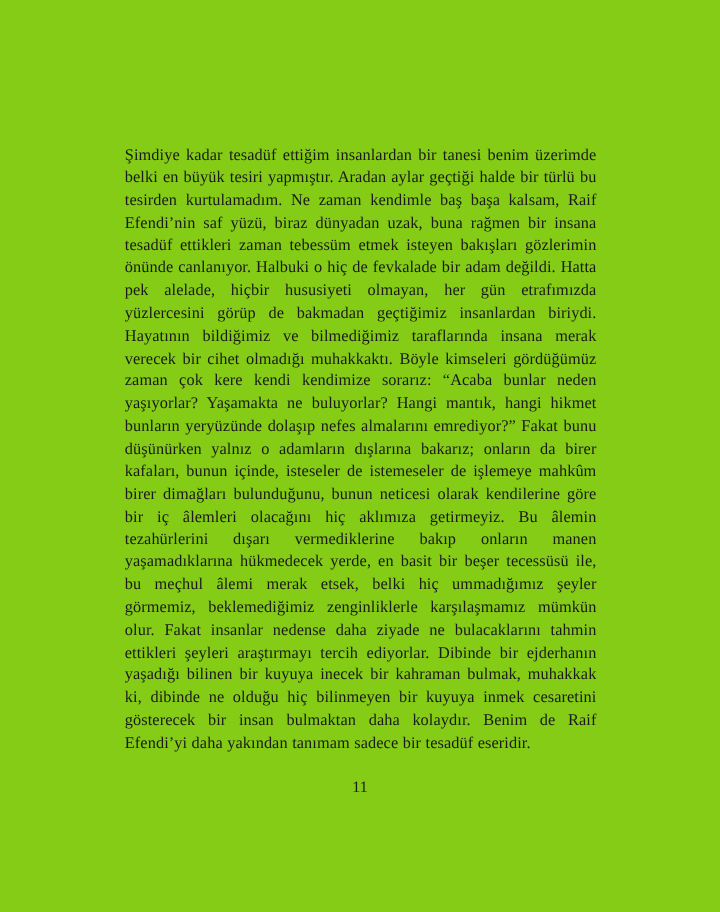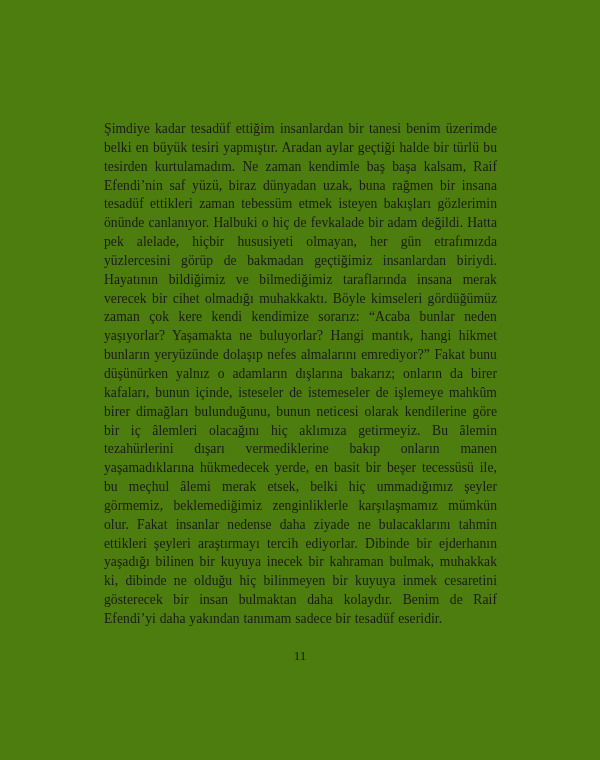--- a/index.html
+++ b/index.html
@@ -10,21 +10,21 @@
     width: 600px;
     height: 760px;
     background: #ffffff;
     font-family: "Liberation Serif", "DejaVu Serif", serif;
     overflow: hidden;
   }
   .page {
     position: relative;
     width: 600px;
     height: 760px;
-    background: #4d7c0f;
+    background: #84cc16;
     box-sizing: border-box;
   }
   .text-block {
     position: absolute;
     left: 104px;
     top: 120px;
     width: 393px;
   }
   .body-paragraph {
     margin: 0;

